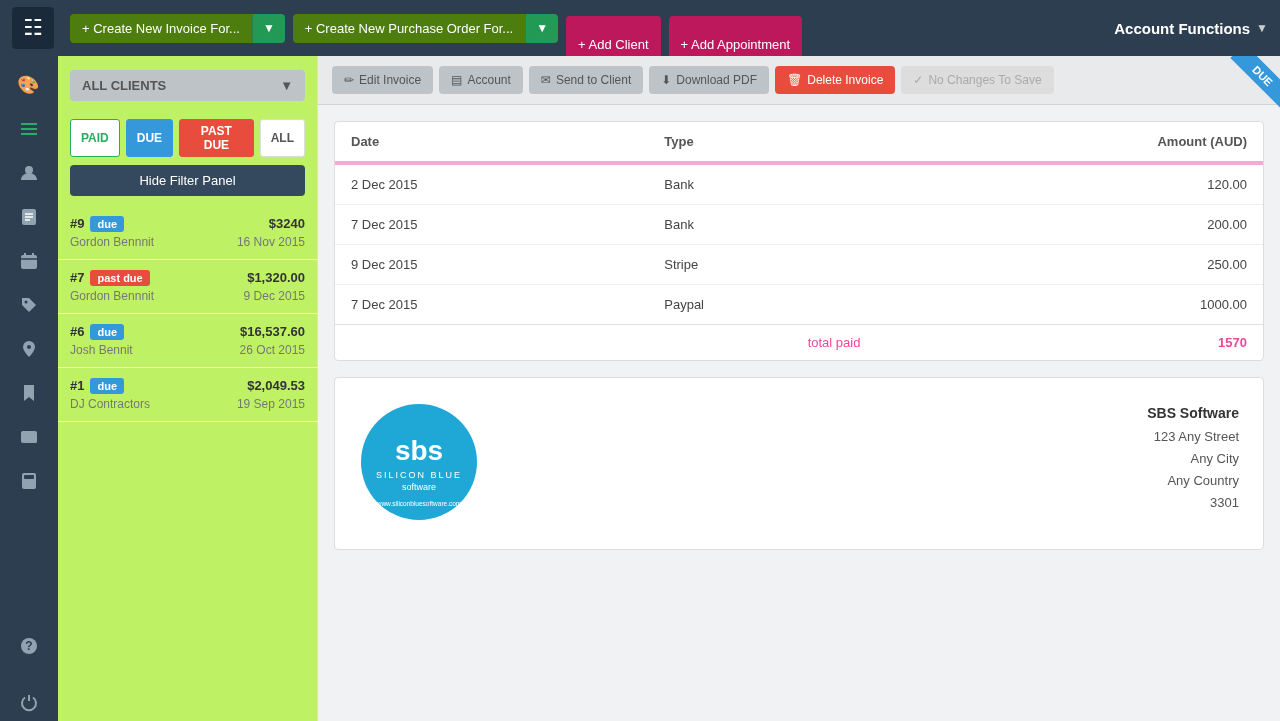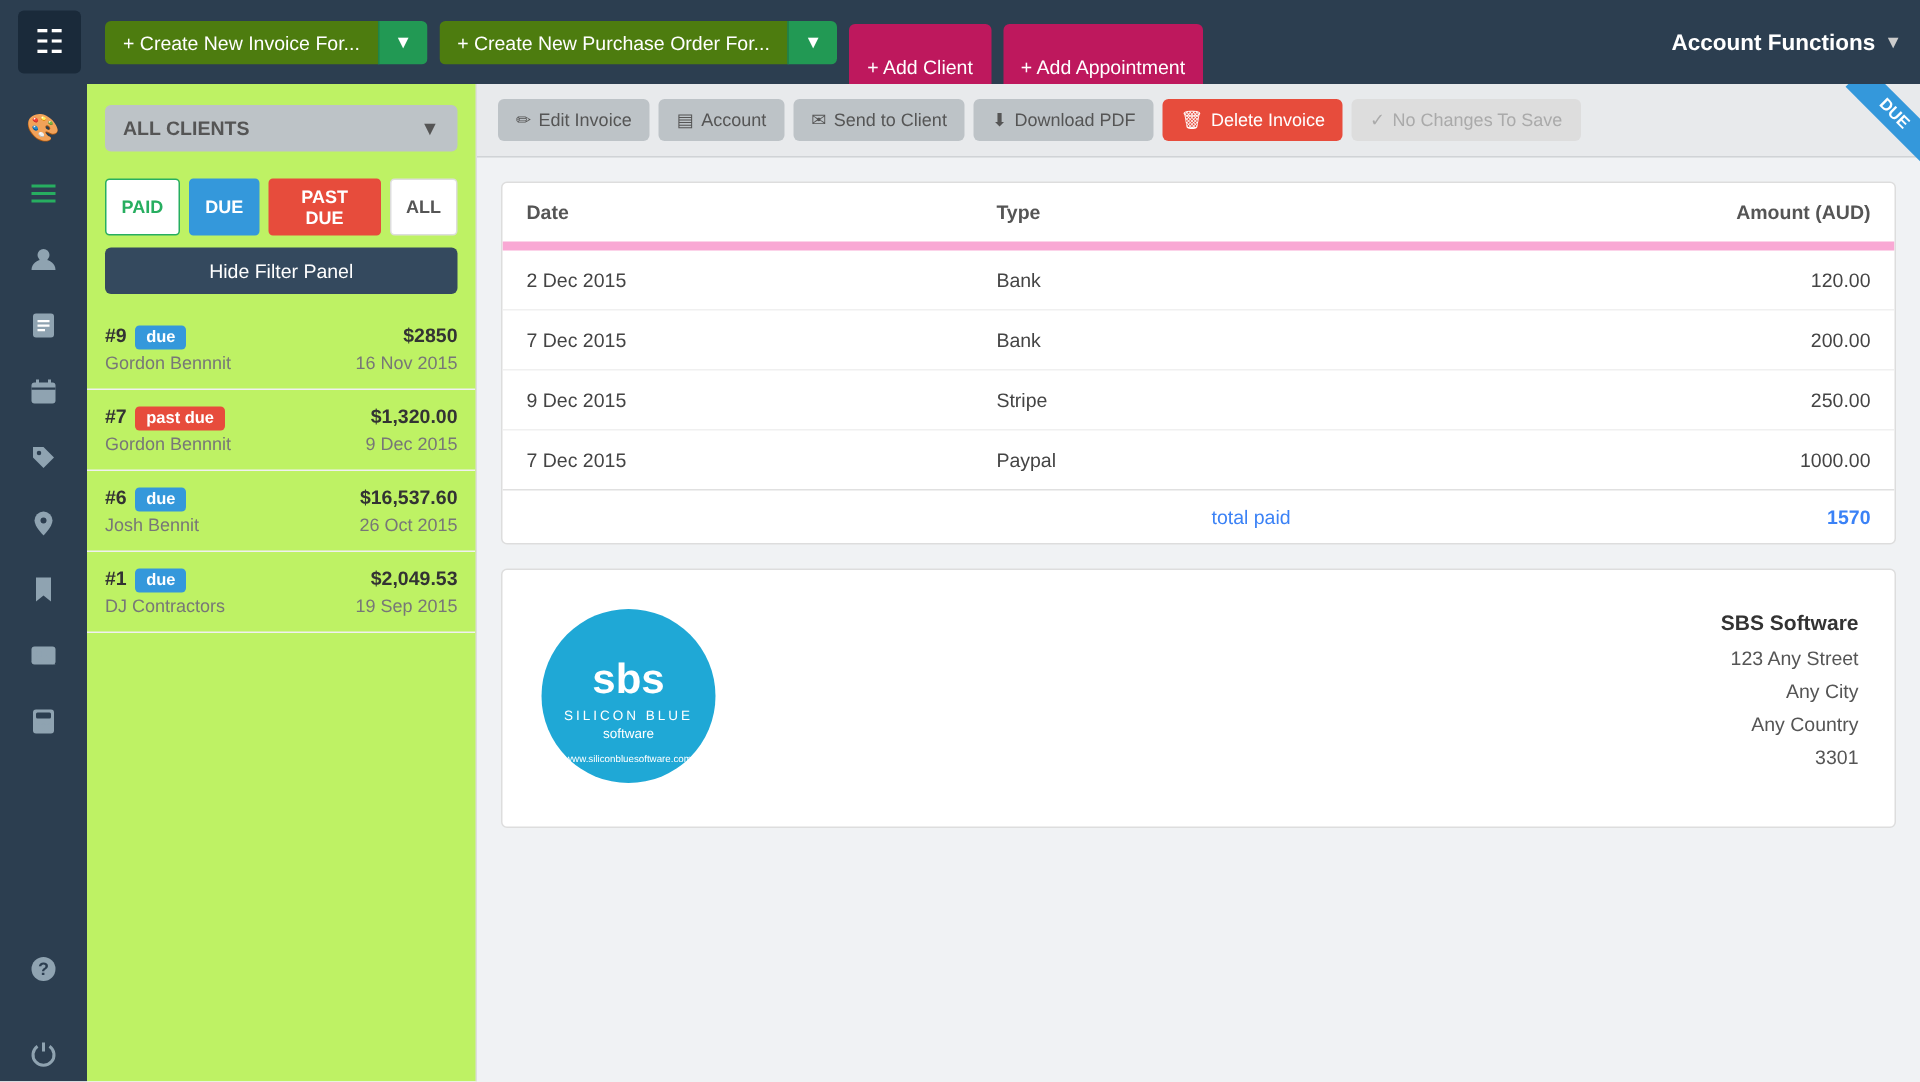--- a/index.html
+++ b/index.html
@@ -293,34 +293,34 @@
     
     .payments-table {
       width: 100%;
       border-collapse: collapse;
     }
     .payments-table th {
       padding: 12px 16px;
       text-align: left;
       font-weight: bold;
       color: #555;
-      border-bottom: 6px solid #f9a8d4;
+      border-bottom: 4px solid #f9a8d4;
       font-size: 13px;
     }
     .payments-table th.right { text-align: right; }
     .payments-table td {
       padding: 12px 16px;
       color: #444;
       border-bottom: 1px solid #f0f0f0;
       font-size: 13px;
     }
     .payments-table td.right { text-align: right; }
     .payments-table tr:last-child td { border-bottom: none; }
     .total-row td {
-      color: #3b82f6;
+      color: #ec4899;
       font-size: 13px;
       padding: 10px 16px;
       border-top: 1px solid #e0e0e0;
       border-bottom: none !important;
     }
     .total-label { text-align: right; color: #777; }
     .total-value { text-align: right; font-weight: bold; color: #333; }
 
     
     .add-payment-row {
@@ -477,21 +477,21 @@
       <button class="filter-tab paid">PAID</button>
       <button class="filter-tab due">DUE</button>
       <button class="filter-tab past-due">PAST DUE</button>
       <button class="filter-tab all">ALL</button>
     </div>
     <button class="hide-filter-btn">Hide Filter Panel</button>
     <div class="invoice-list" id="invoice-list">
         <div class="invoice-item">
     <div class="invoice-row1">
       <div><span class="invoice-num">#9</span><span class="badge badge-due">due</span></div>
-      <span class="invoice-amount">$2850</span>
+      <span class="invoice-amount">$3240</span>
     </div>
     <div class="invoice-row2">
       <span>Gordon Bennnit</span>
       <span>16 Nov 2015</span>
     </div>
   </div>
         <div class="invoice-item">
     <div class="invoice-row1">
       <div><span class="invoice-num">#7</span><span class="badge badge-past-due">past due</span></div>
       <span class="invoice-amount">$1,320.00</span>

